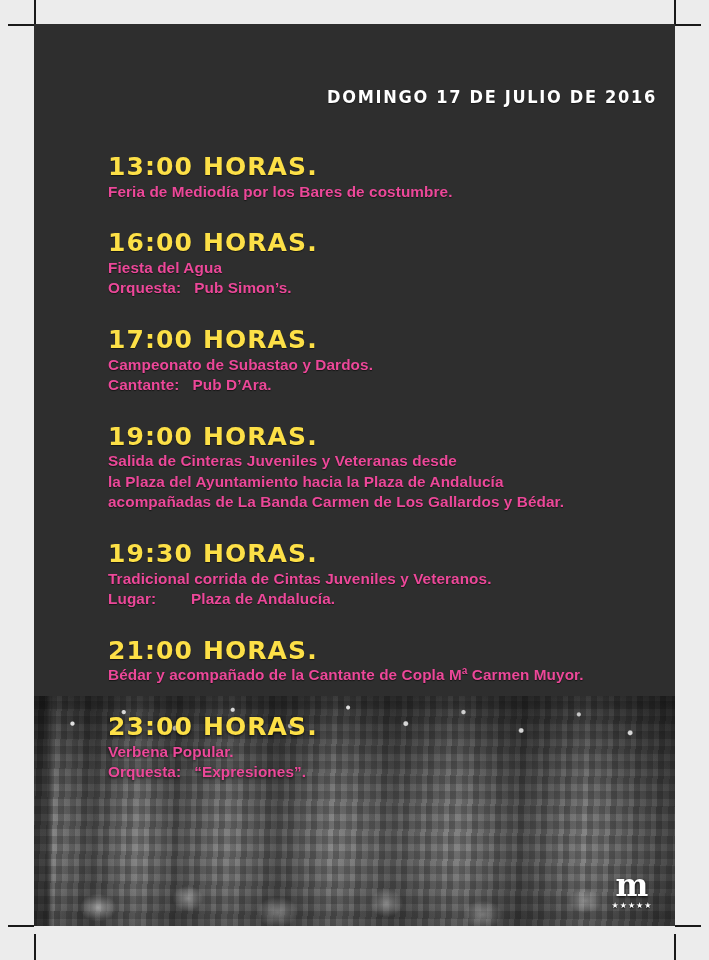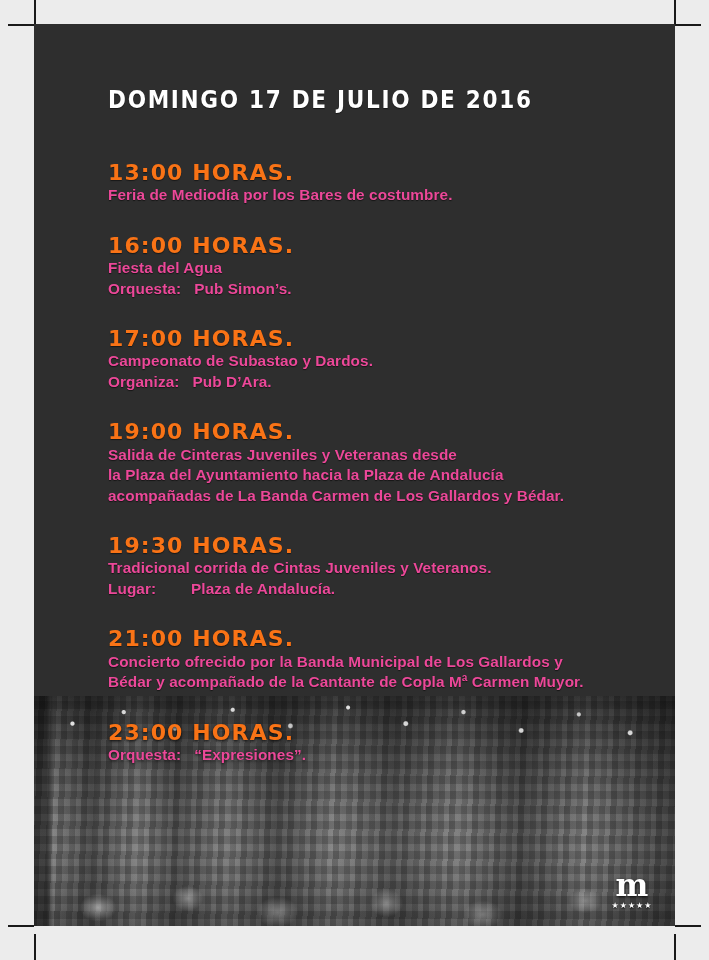--- a/index.html
+++ b/index.html
@@ -117,35 +117,36 @@
   #content {
     position: absolute;
     left: 74px;
     top: 62px;
     right: 18px;
     color: #f2f2f2;
   }
 
   h1#title {
     margin: 0 0 46px 0;
-    font-size: 24px;
+    font-size: 18px;
     font-weight: bold;
     letter-spacing: 1.7px;
     color: #ffffff;
     font-family: "DejaVu Sans", sans-serif;
     font-stretch: condensed;
     text-shadow: 0 1px 1px rgba(0,0,0,.5);
+    text-align: right;
   }
 
   .entry { margin-bottom: 27px; }
   .entry .time {
-    font-size: 22px;
+    font-size: 25px;
     font-weight: bold;
     letter-spacing: 1.1px;
-    color: #f97316;
+    color: #fde047;
     font-family: "DejaVu Sans", sans-serif;
     line-height: 1.15;
     text-shadow: 0 1px 1px rgba(0,0,0,.5);
   }
   .entry .line {
     font-size: 15.3px;
     font-weight: bold;
     color: #ec4899;
     line-height: 1.34;
     letter-spacing: .1px;
@@ -212,44 +213,44 @@
 
       <div class="entry">
         <div class="time">16:00 HORAS.</div>
         <div class="line">Fiesta del Agua</div>
         <div class="line">Orquesta:   Pub Simon’s.</div>
       </div>
 
       <div class="entry">
         <div class="time">17:00 HORAS.</div>
         <div class="line">Campeonato de Subastao y Dardos.</div>
-        <div class="line">Organiza:   Pub D’Ara.</div>
+        <div class="line">Cantante:   Pub D’Ara.</div>
       </div>
 
       <div class="entry">
         <div class="time">19:00 HORAS.</div>
         <div class="line">Salida de Cinteras Juveniles y Veteranas desde</div>
         <div class="line">la Plaza del Ayuntamiento hacia la Plaza de Andalucía</div>
         <div class="line">acompañadas de La Banda Carmen de Los Gallardos y Bédar.</div>
       </div>
 
       <div class="entry">
         <div class="time">19:30 HORAS.</div>
         <div class="line">Tradicional corrida de Cintas Juveniles y Veteranos.</div>
         <div class="line">Lugar:        Plaza de Andalucía.</div>
       </div>
 
       <div class="entry">
         <div class="time">21:00 HORAS.</div>
-        <div class="line">Concierto ofrecido por la Banda Municipal de Los Gallardos y</div>
         <div class="line">Bédar y acompañado de la Cantante de Copla Mª Carmen Muyor.</div>
       </div>
 
       <div class="entry over-photo spaced-top">
         <div class="time">23:00 HORAS.</div>
+        <div class="line">Verbena Popular.</div>
         <div class="line">Orquesta:   “Expresiones”.</div>
       </div>
 
     </div>
 
     <div id="logo">
       <span class="mark">m</span>
       <span class="stars">★★★★★</span>
     </div>
 

